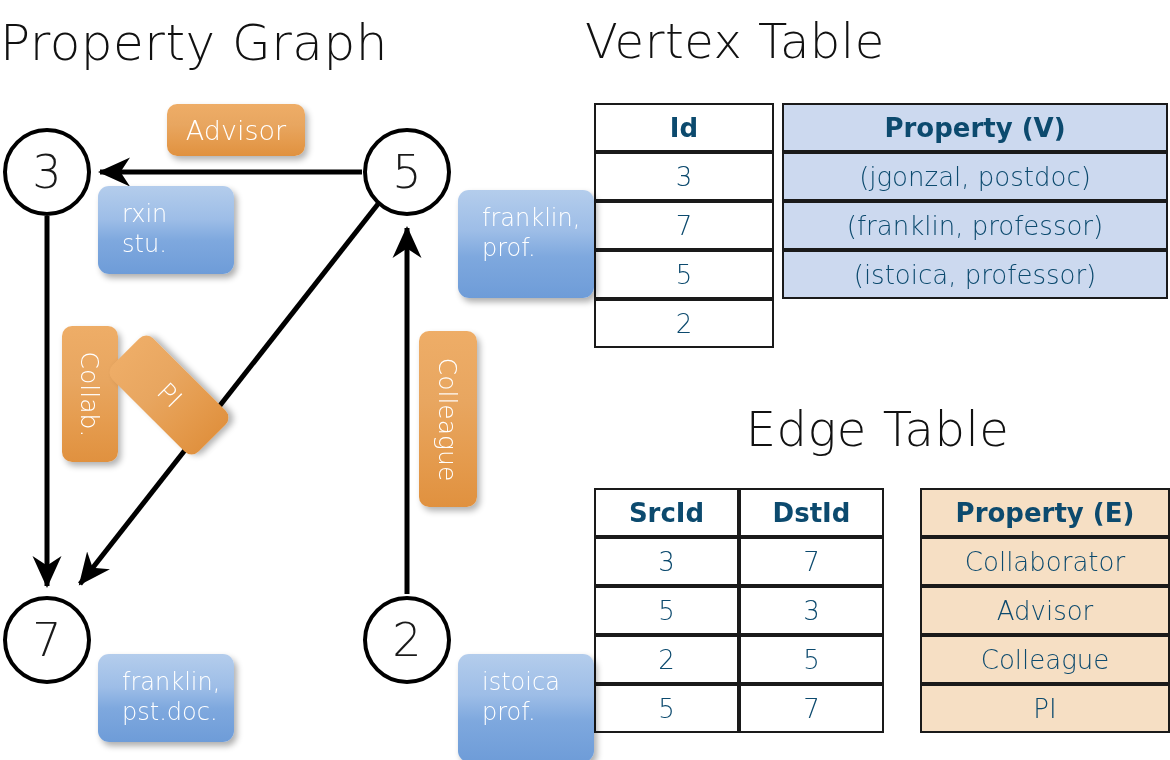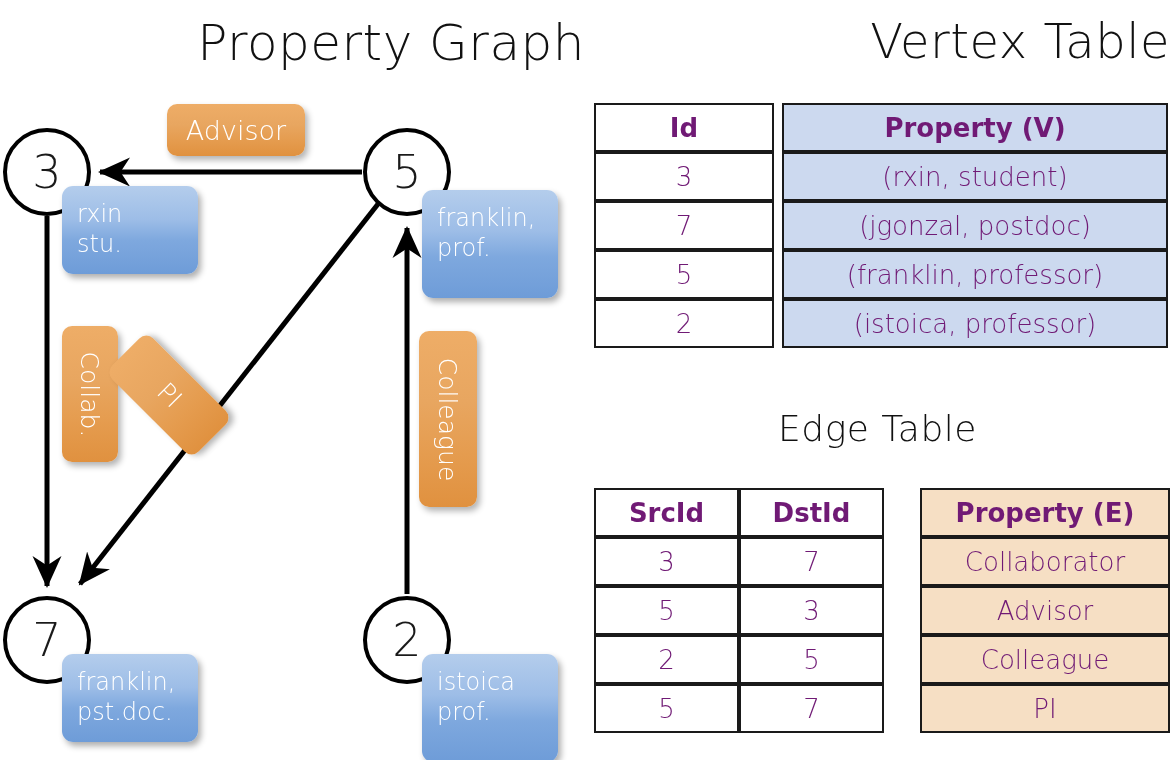--- a/index.html
+++ b/index.html
@@ -20,34 +20,34 @@
   .title {
     position: absolute;
     font-family: "DejaVu Sans", sans-serif;
     font-weight: 300;
     color: #111;
     white-space: nowrap;
     letter-spacing: 0.5px;
   }
   #title-property-graph {
     left: 0; top: 14px; width: 585px;
-    text-align: right;
+    text-align: left;
     font-size: 50px;
     line-height: 58px;
   }
   #title-vertex-table {
     left: 585px; top: 12px; width: 585px;
-    text-align: right;
+    text-align: left;
     font-size: 48px;
     line-height: 58px;
   }
   #title-edge-table {
     left: 585px; top: 400px; width: 585px;
     text-align: center;
-    font-size: 36px;
+    font-size: 48px;
     line-height: 58px;
   }
 
   
   #graph-panel {
     position: absolute;
     left: 0; top: 0;
     width: 585px; height: 760px;
   }
   #graph-edges {
@@ -83,24 +83,25 @@
   .prop-box {
     position: absolute;
     border-radius: 11px;
     background: linear-gradient(to bottom, #b4cdec 0%, #9dbde7 38%, #7ea8de 62%, #6e9cd8 100%);
     box-shadow: 3px 4px 6px rgba(0,0,0,0.32);
     color: #ffffff;
     font-family: "DejaVu Sans", sans-serif;
     font-weight: 300;
     font-size: 24px;
     line-height: 30px;
-    padding: 13px 0 0 15px;
+    padding: 13px 0 0 24px;
     box-sizing: border-box;
     z-index: 4;
     white-space: pre-line;
+    margin-left: 36px;
   }
   #prop-rxin     { left: 62px;  top: 186px; width: 136px; height: 88px; }
   #prop-franklin { left: 422px; top: 190px; width: 136px; height: 108px; }
   #prop-jgonzal  { left: 62px;  top: 654px; width: 136px; height: 88px; }
   #prop-istoica  { left: 422px; top: 654px; width: 136px; height: 108px; }
 
   
   .edge-label {
     position: absolute;
     border-radius: 10px;
@@ -156,21 +157,21 @@
     border-collapse: separate;
     border-spacing: 0;
     table-layout: fixed;
   }
   table.grid td {
     border: 2px solid #1a1a1a;
     font-family: "DejaVu Sans", sans-serif;
     font-weight: 300;
     font-size: 26px;
     text-align: center;
-    color: #701a75;
+    color: #0c4a6e;
     height: 49px;
     padding: 0 4px;
     box-sizing: border-box;
     vertical-align: middle;
     background: #ffffff;
     margin-top: 8px;
   }
   table.grid td.hdr {
     font-weight: 700;
     font-size: 26px;
@@ -285,23 +286,20 @@
   </table>
 </div>
 
 <div class="tbl-wrap" id="vertex-table-props">
   <table class="grid">
     <tbody>
       <tr>
         <td class="hdr">Property (V)</td>
       </tr>
       <tr>
-        <td>(rxin, student)</td>
-      </tr>
-      <tr>
         <td>(jgonzal, postdoc)</td>
       </tr>
       <tr>
         <td>(franklin, professor)</td>
       </tr>
       <tr>
         <td>(istoica, professor)</td>
       </tr>
     </tbody>
   </table>

